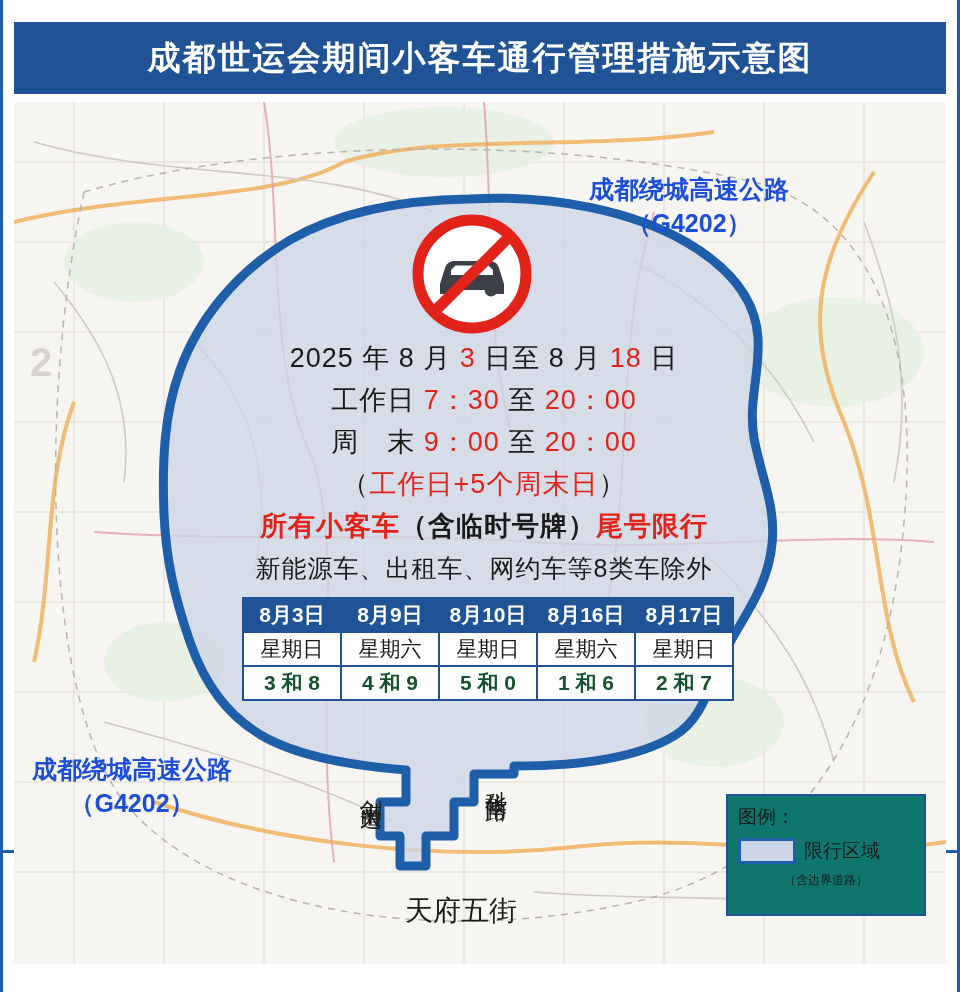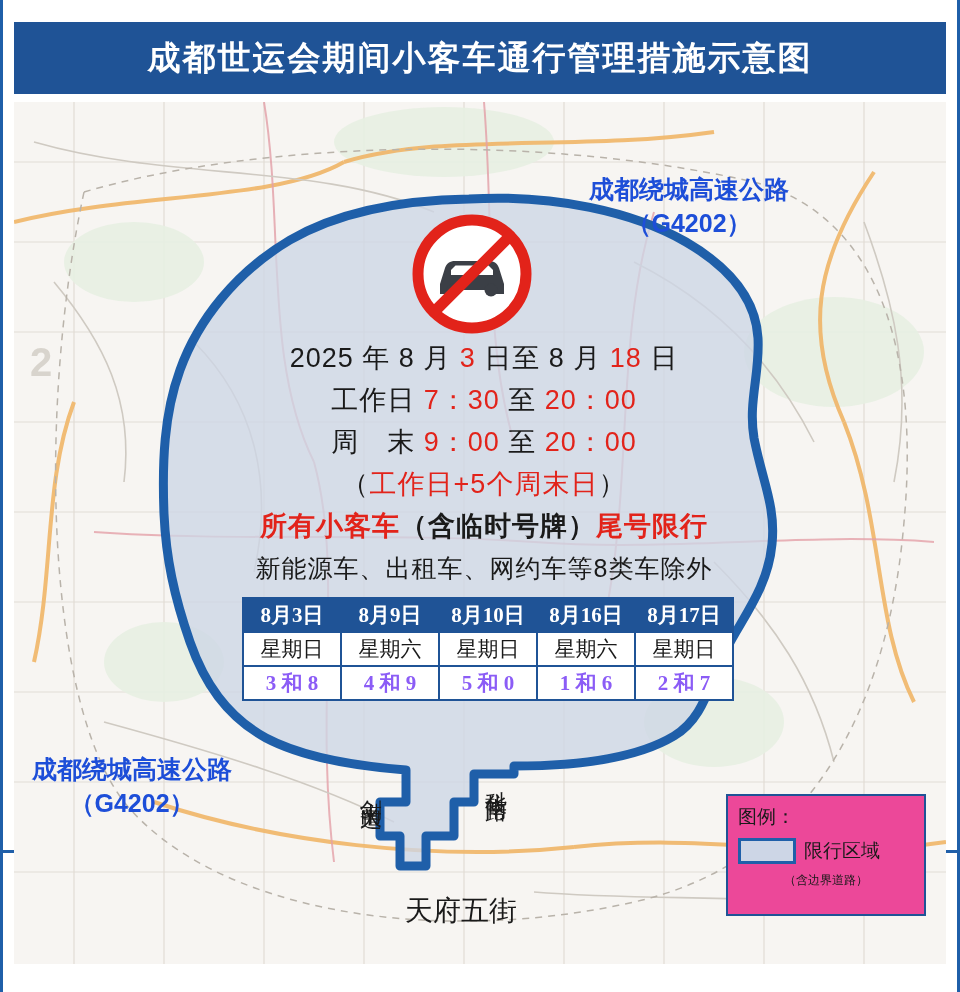--- a/index.html
+++ b/index.html
@@ -99,21 +99,20 @@
     height: 120px;
   }
 
   
   #tail-table {
     position: absolute;
     left: 228px;
     top: 495px;
     border-collapse: collapse;
     background: #ffffff;
-    font-family: Liberation Serif, serif;
   }
   #tail-table td {
     border: 2px solid #1f5396;
     width: 92px;
     height: 32px;
     text-align: center;
     font-size: 21px;
     color: #1a3a6b;
     font-weight: bold;
     padding: 0 2px;
@@ -122,21 +121,21 @@
   #tail-table tr.head td {
     background: #1f5396;
     color: #ffffff;
     border-color: #1f5396;
   }
   #tail-table tr.day td {
     color: #1a1a1a;
     font-weight: normal;
   }
   #tail-table tr.num td {
-    color: #8b5cf6;
+    color: #14532d;
     margin-left: 48px;
   }
 
   
   .road-label {
     position: absolute;
     font-size: 25px;
     color: #1d4ed8;
     line-height: 34px;
     text-align: center;
@@ -176,21 +175,21 @@
     font-weight: bold;
   }
 
   
   #legend {
     position: absolute;
     left: 712px;
     top: 692px;
     width: 200px;
     height: 122px;
-    background: #ec4899;
+    background: #0f766e;
     border: 2px solid #1f5396;
     box-sizing: border-box;
     padding: 8px 10px;
   }
   #legend-title {
     font-size: 19px;
     color: #1a1a1a;
     margin-bottom: 8px;
   }
   #legend-row {

